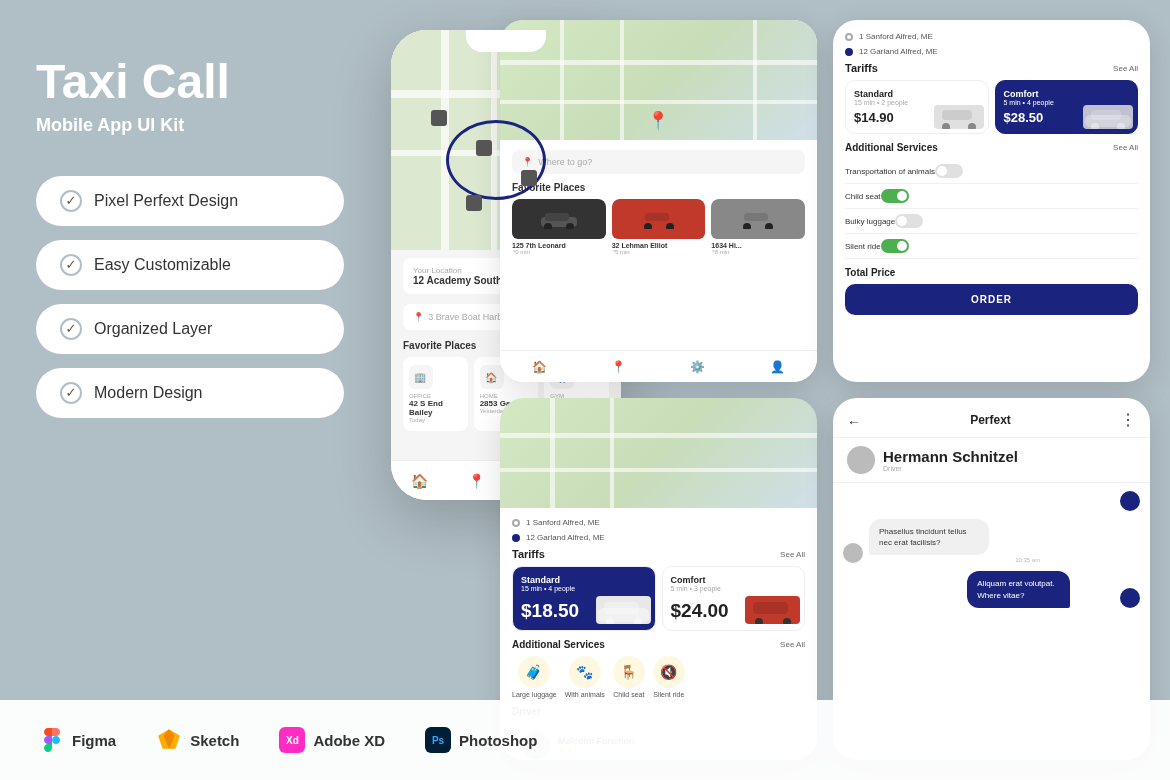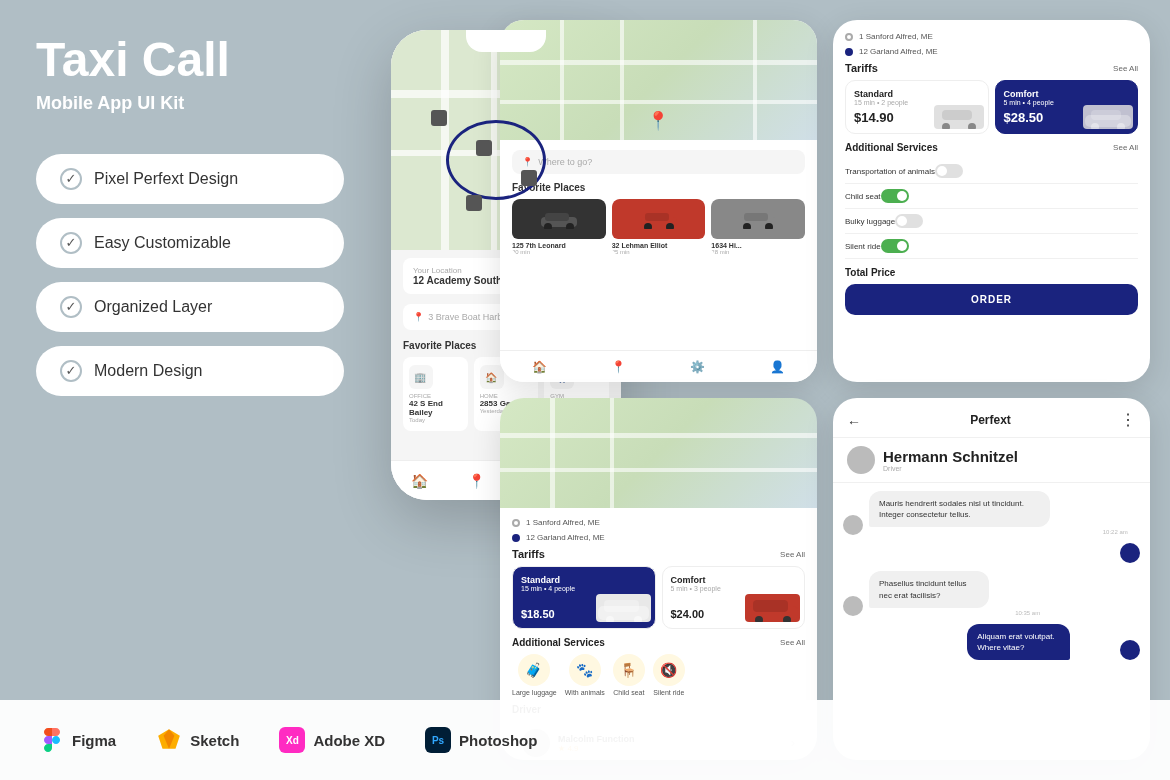--- a/index.html
+++ b/index.html
@@ -11,21 +11,21 @@
       overflow: hidden;
       position: relative;
     }
 
     
     .left-panel {
       position: absolute;
       left: 0; top: 0;
       width: 380px;
       height: 563px;
-      padding: 34px 36px;
+      padding: 56px 36px;
       display: flex;
       flex-direction: column;
       justify-content: space-between;
     }
     .app-title {
       color: #fff;
       font-size: 48px;
       font-weight: 800;
       line-height: 1.1;
     }
@@ -472,21 +472,21 @@
       overflow: hidden;
     }
     .tariff-card-s3.dark {
       background: #1a237e;
     }
     .tariff-card-s3.dark .t3-name,
     .tariff-card-s3.dark .t3-specs,
     .tariff-card-s3.dark .t3-price { color: #fff; }
     .t3-name { font-size: 9px; font-weight: 700; color: #222; }
     .t3-specs { font-size: 7px; color: #aaa; }
-    .t3-price { font-size: 11px; font-weight: 800; color: #222; margin-top: 16px; }
+    .t3-price { font-size: 19px; font-weight: 800; color: #222; margin-top: 8px; }
     .t3-car { position: absolute; bottom: 6px; right: 4px; width: 55px; height: 28px; border-radius: 4px; }
     .t3-car-white { background: #e8e8e8; }
     .t3-car-red { background: #c0392b; }
 
     .add-services-icons {
       display: flex;
       gap: 8px;
       margin-bottom: 8px;
     }
     .service-icon-item {
@@ -953,27 +953,20 @@
     </div>
     <div class="driver-chat-header">
       <div class="chat-avatar"></div>
       <div>
         <div class="driver-chat-name">Hermann Schnitzel</div>
         <div class="driver-chat-role">Driver</div>
       </div>
     </div>
     <div class="messages-list">
 
-      <div class="msg-row received">
-        <div class="msg-avatar-small"></div>
-        <div>
-          <div class="msg-bubble received">Mauris hendrerit sodales nisl ut tincidunt. Integer consectetur tellus.</div>
-          <div class="msg-time">10:22 am</div>
-        </div>
-      </div>
 
       <div class="msg-row sent">
         <div class="msg-avatar-small" style="background:#1a237e;"></div>
       </div>
 
       <div class="msg-row received">
         <div class="msg-avatar-small"></div>
         <div>
           <div class="msg-bubble received">Phasellus tincidunt tellus nec erat facilisis?</div>
           <div class="msg-time">10:35 am</div>

